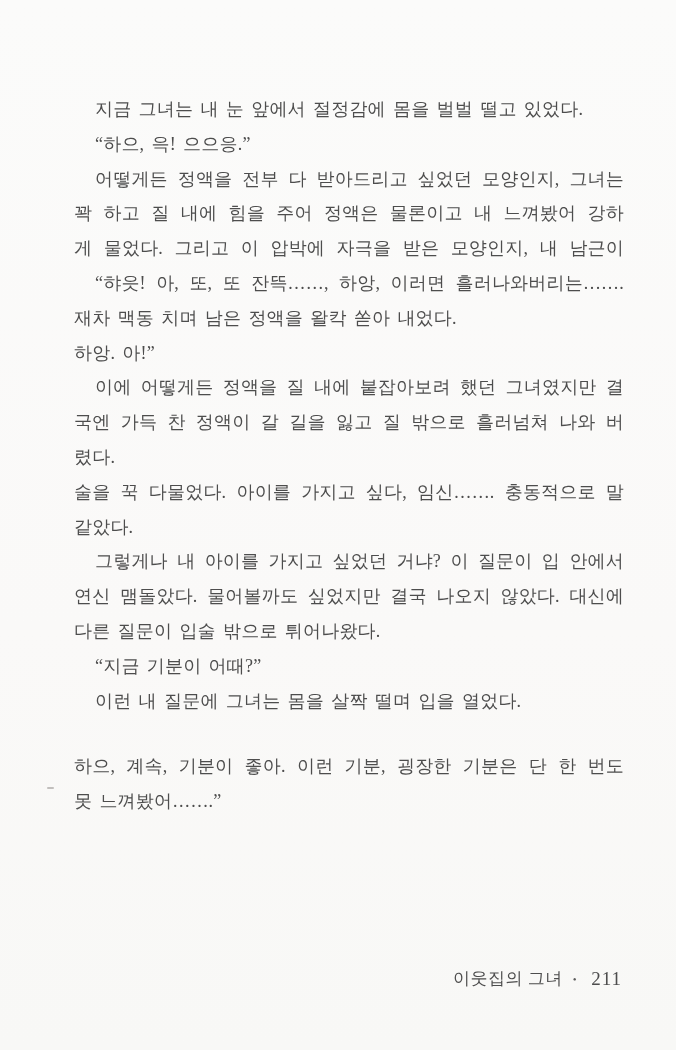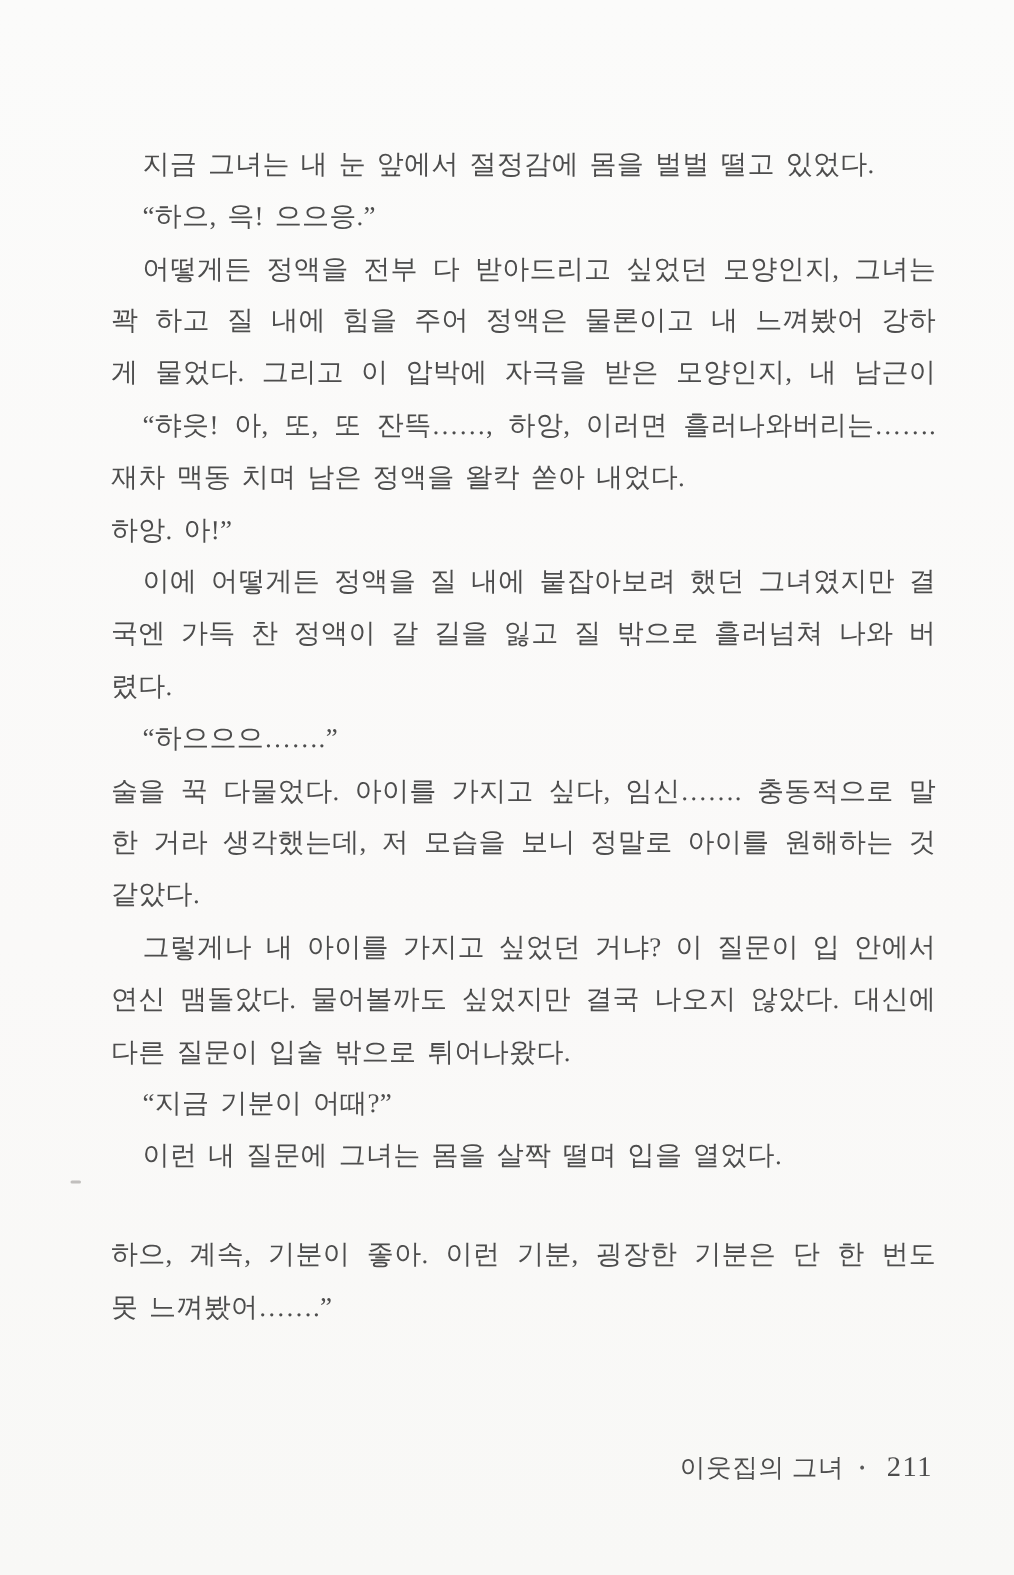--- a/index.html
+++ b/index.html
@@ -87,23 +87,21 @@
     <div class="line ind">“하으, 윽! 으으응.”</div>
     <div class="line ind j">어떻게든 정액을 전부 다 받아드리고 싶었던 모양인지, 그녀는</div>
     <div class="line j">꽉 하고 질 내에 힘을 주어 정액은 물론이고 내 느껴봤어 강하</div>
     <div class="line j">게 물었다. 그리고 이 압박에 자극을 받은 모양인지, 내 남근이</div>
     <div class="line ind j">“햐읏! 아, 또, 또 잔뜩……, 하앙, 이러면 흘러나와버리는…….</div>
     <div class="line">재차 맥동 치며 남은 정액을 왈칵 쏟아 내었다.</div>
     <div class="line">하앙. 아!”</div>
     <div class="line ind j">이에 어떻게든 정액을 질 내에 붙잡아보려 했던 그녀였지만 결</div>
     <div class="line j">국엔 가득 찬 정액이 갈 길을 잃고 질 밖으로 흘러넘쳐 나와 버</div>
     <div class="line">렸다.</div>
-    <div class="line ind">“하으으으…….”</div>
     <div class="line j">술을 꾹 다물었다. 아이를 가지고 싶다, 임신……. 충동적으로 말</div>
-    <div class="line j">한 거라 생각했는데, 저 모습을 보니 정말로 아이를 원해하는 것</div>
     <div class="line">같았다.</div>
     <div class="line ind j">그렇게나 내 아이를 가지고 싶었던 거냐? 이 질문이 입 안에서</div>
     <div class="line j">연신 맴돌았다. 물어볼까도 싶었지만 결국 나오지 않았다. 대신에</div>
     <div class="line">다른 질문이 입술 밖으로 튀어나왔다.</div>
     <div class="line ind">“지금 기분이 어때?”</div>
     <div class="line ind">이런 내 질문에 그녀는 몸을 살짝 떨며 입을 열었다.</div>
     <div class="para-gap"></div>
     <div class="line j">하으, 계속, 기분이 좋아. 이런 기분, 굉장한 기분은 단 한 번도</div>
     <div class="line">못 느껴봤어…….”</div>
   </div>

